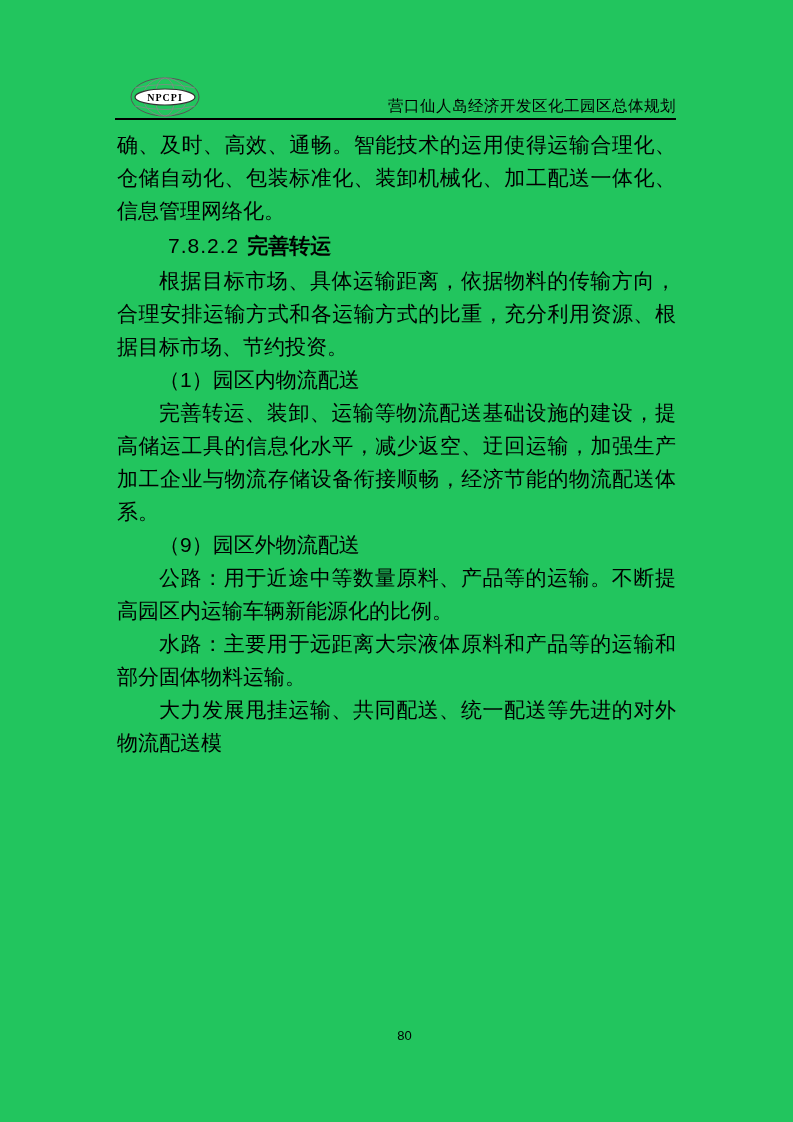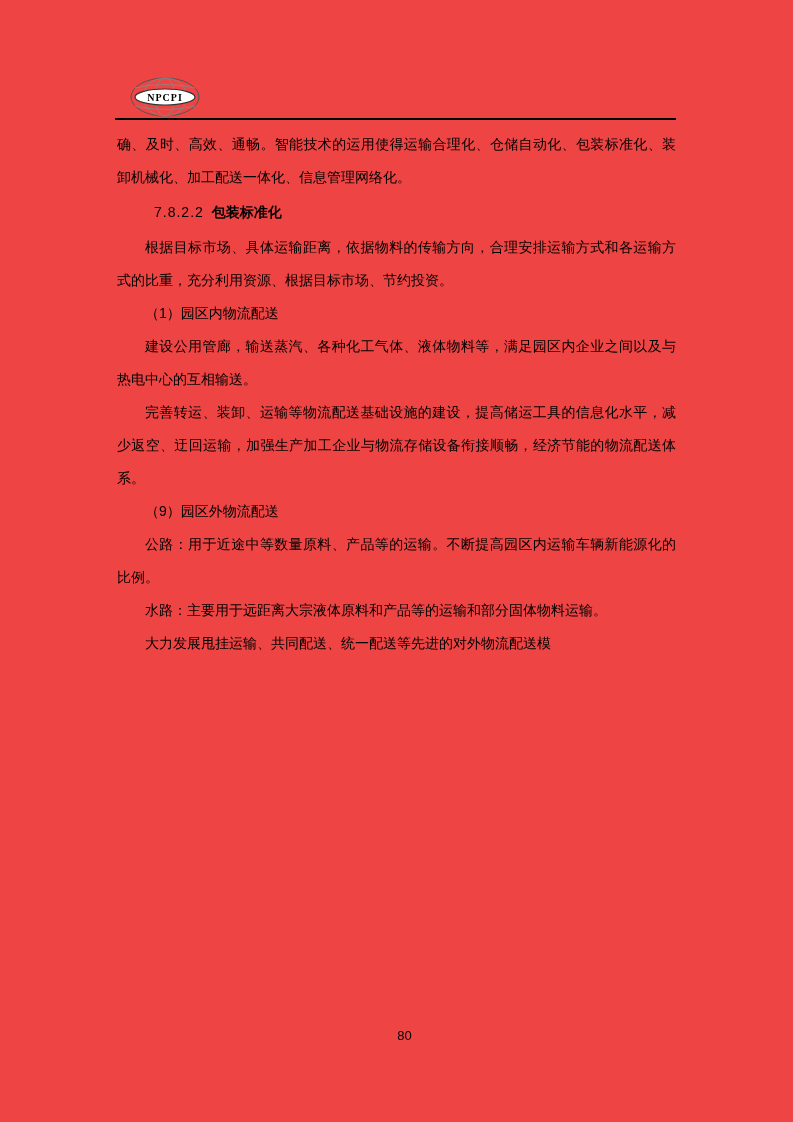--- a/index.html
+++ b/index.html
@@ -1,21 +1,21 @@
 <!DOCTYPE html>
 <html><head>
 <meta charset="utf-8">
 <style>
   html, body { margin: 0; padding: 0; background: #e8e8e8; }
   .page {
     position: relative;
     width: 793px;
     height: 1122px;
     margin: 0 auto;
-    background: #ef4444;
+    background: #22c55e;
     font-family: "Liberation Sans", "DejaVu Sans", sans-serif;
     color: #000000;
     overflow: hidden;
   }
   
   .header {
     position: absolute;
     top: 74px;
     left: 115px;
     right: 117px;
@@ -43,21 +43,21 @@
     right: 117px;
     height: 2px;
     background: #000000;
   }
   
   .doc-body {
     position: absolute;
     top: 128px;
     left: 117px;
     width: 559px;
-    font-size: 14px;
+    font-size: 21px;
     line-height: 33px;
     text-align: justify;
   }
   .doc-body p {
     margin: 0;
     text-indent: 2em;
     word-break: break-all;
   }
   .doc-body p.noindent { text-indent: 0; }
   .doc-body p.heading { margin: 2px 0; }
@@ -81,29 +81,29 @@
   <div class="header">
     <svg class="logo" viewBox="0 0 72 42" xmlns="http://www.w3.org/2000/svg">
       <ellipse cx="36" cy="21" rx="34" ry="19" fill="none" stroke="#555" stroke-width="1"></ellipse>
       <ellipse cx="36" cy="21" rx="22" ry="19" fill="none" stroke="#888" stroke-width="0.8"></ellipse>
       <ellipse cx="36" cy="21" rx="10" ry="19" fill="none" stroke="#888" stroke-width="0.8"></ellipse>
       <path d="M6,12 Q36,5 66,12" fill="none" stroke="#888" stroke-width="0.8"></path>
       <path d="M6,30 Q36,37 66,30" fill="none" stroke="#888" stroke-width="0.8"></path>
       <ellipse cx="36" cy="21" rx="30" ry="8" fill="#ffffff" stroke="#333" stroke-width="1.2"></ellipse>
       <text x="36" y="25" text-anchor="middle" font-size="10" font-weight="bold" font-family="Liberation Serif, serif" letter-spacing="1" fill="#000">NPCPI</text>
     </svg>
+    <div class="header-title">营口仙人岛经济开发区化工园区总体规划</div>
   </div>
   <div class="header-rule"></div>
 
   <div class="doc-body">
     <p class="noindent">确、及时、高效、通畅。智能技术的运用使得运输合理化、仓储自动化、包装标准化、装卸机械化、加工配送一体化、信息管理网络化。</p>
-    <p class="heading"><span class="heading-number">7.8.2.2</span><span class="heading-label">包装标准化</span></p>
+    <p class="heading"><span class="heading-number">7.8.2.2</span><span class="heading-label">完善转运</span></p>
     <p>根据目标市场、具体运输距离，依据物料的传输方向，合理安排运输方式和各运输方式的比重，充分利用资源、根据目标市场、节约投资。</p>
     <p>（1）园区内物流配送</p>
-    <p>建设公用管廊，输送蒸汽、各种化工气体、液体物料等，满足园区内企业之间以及与热电中心的互相输送。</p>
     <p>完善转运、装卸、运输等物流配送基础设施的建设，提高储运工具的信息化水平，减少返空、迂回运输，加强生产加工企业与物流存储设备衔接顺畅，经济节能的物流配送体系。</p>
     <p>（9）园区外物流配送</p>
     <p>公路：用于近途中等数量原料、产品等的运输。不断提高园区内运输车辆新能源化的比例。</p>
     <p>水路：主要用于远距离大宗液体原料和产品等的运输和部分固体物料运输。</p>
     <p>大力发展甩挂运输、共同配送、统一配送等先进的对外物流配送模</p>
   </div>
 
   <div class="footer">
     <span>80</span>
   </div>

